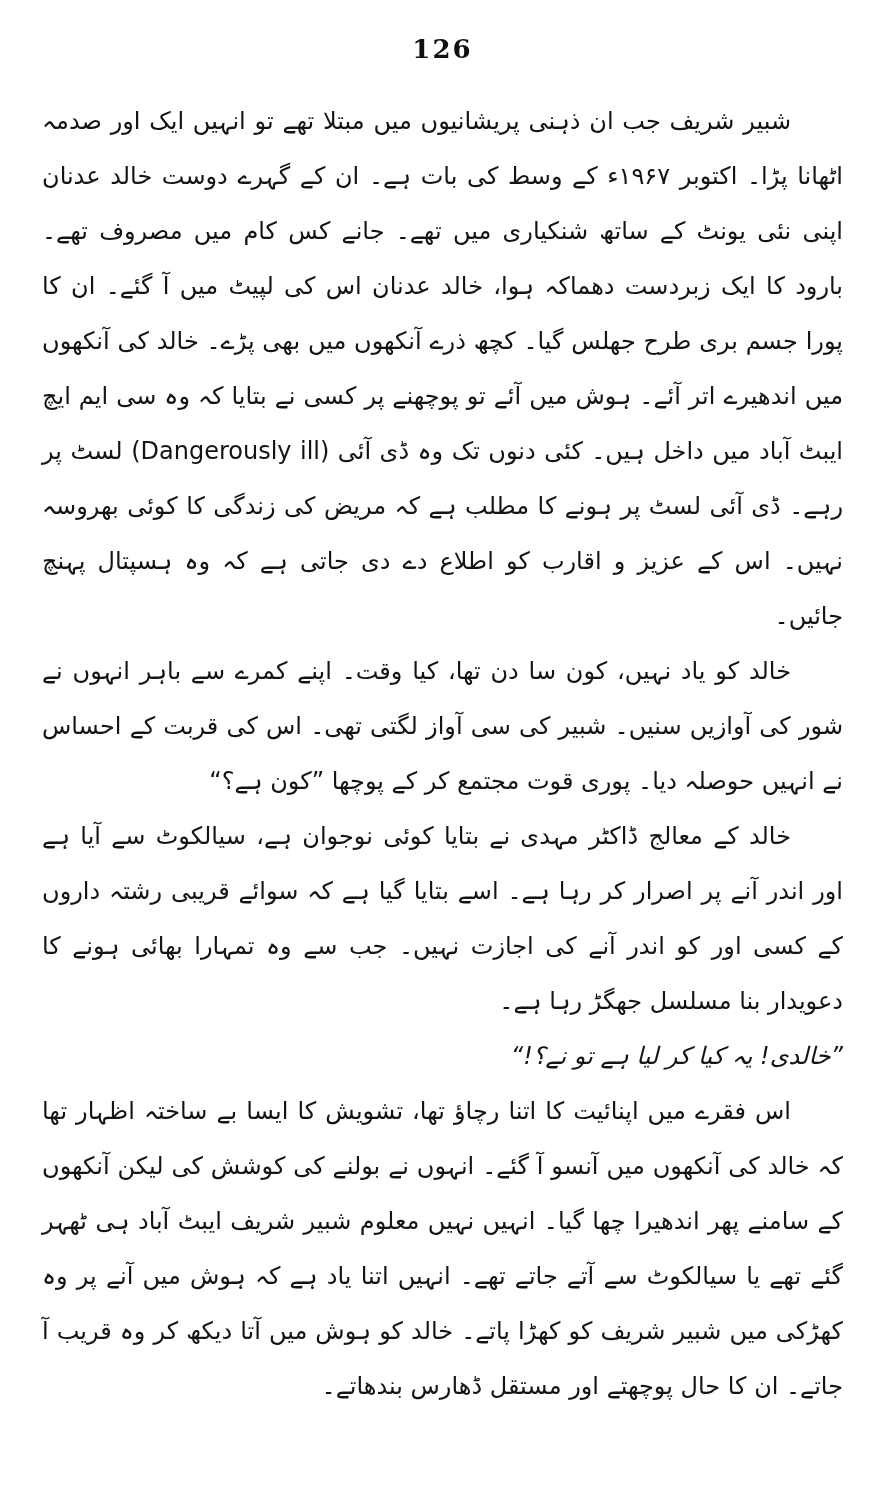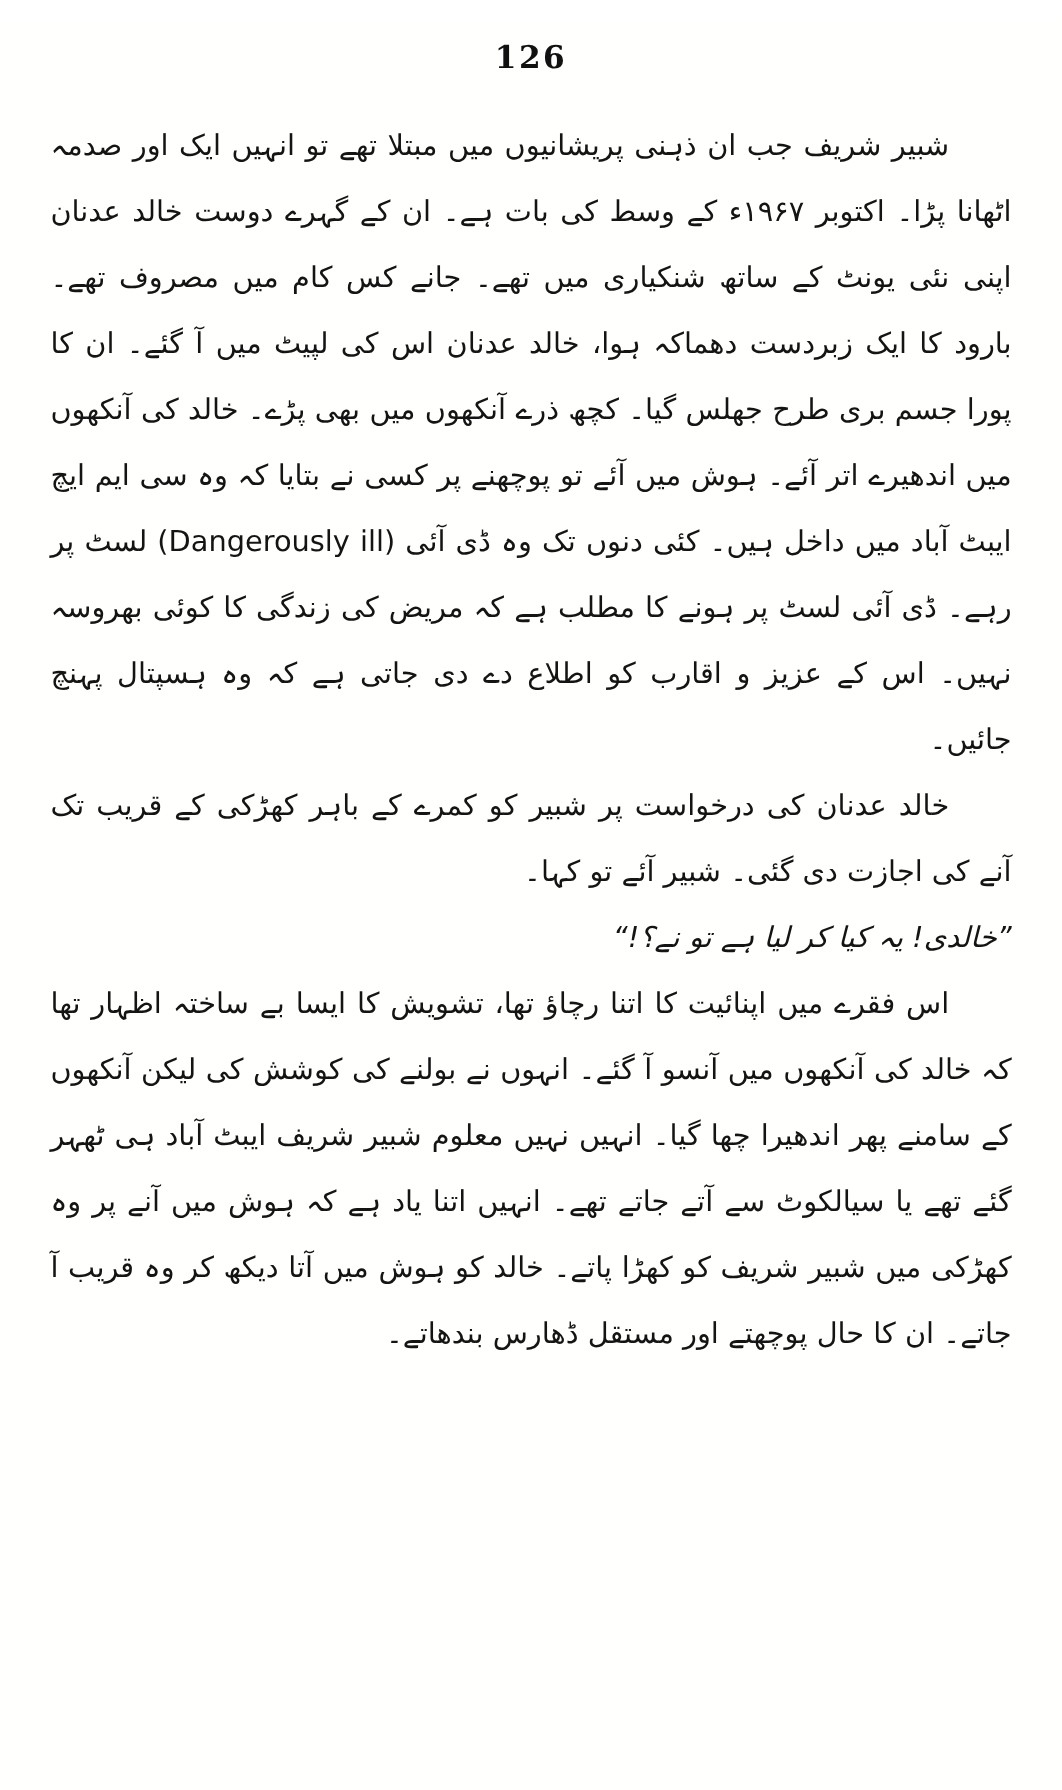--- a/index.html
+++ b/index.html
@@ -47,18 +47,19 @@
 </style>
 </head>
 <body>
 
 <div class="page">
 
   <div class="page-number">126</div>
 
   <div class="urdu-text">
     <p>شبیر شریف جب ان ذہنی پریشانیوں میں مبتلا تھے تو انہیں ایک اور صدمہ اٹھانا پڑا۔ اکتوبر ۱۹۶۷ء کے وسط کی بات ہے۔ ان کے گہرے دوست خالد عدنان اپنی نئی یونٹ کے ساتھ شنکیاری میں تھے۔ جانے کس کام میں مصروف تھے۔ بارود کا ایک زبردست دھماکہ ہوا، خالد عدنان اس کی لپیٹ میں آ گئے۔ ان کا پورا جسم بری طرح جھلس گیا۔ کچھ ذرے آنکھوں میں بھی پڑے۔ خالد کی آنکھوں میں اندھیرے اتر آئے۔ ہوش میں آئے تو پوچھنے پر کسی نے بتایا کہ وہ سی ایم ایچ ایبٹ آباد میں داخل ہیں۔ کئی دنوں تک وہ ڈی آئی (Dangerously ill) لسٹ پر رہے۔ ڈی آئی لسٹ پر ہونے کا مطلب ہے کہ مریض کی زندگی کا کوئی بھروسہ نہیں۔ اس کے عزیز و اقارب کو اطلاع دے دی جاتی ہے کہ وہ ہسپتال پہنچ جائیں۔</p>
-    <p>خالد عدنان کی درخواست پر شبیر کو کمرے کے باہر کھڑکی کے قریب تک آنے کی اجازت دی گئی۔ شبیر آئے تو کہا۔</p>
+    <p>خالد کو یاد نہیں، کون سا دن تھا، کیا وقت۔ اپنے کمرے سے باہر انہوں نے شور کی آوازیں سنیں۔ شبیر کی سی آواز لگتی تھی۔ اس کی قربت کے احساس نے انہیں حوصلہ دیا۔ پوری قوت مجتمع کر کے پوچھا ”کون ہے؟“</p>
+    <p>خالد کے معالج ڈاکٹر مہدی نے بتایا کوئی نوجوان ہے، سیالکوٹ سے آیا ہے اور اندر آنے پر اصرار کر رہا ہے۔ اسے بتایا گیا ہے کہ سوائے قریبی رشتہ داروں کے کسی اور کو اندر آنے کی اجازت نہیں۔ جب سے وہ تمہارا بھائی ہونے کا دعویدار بنا مسلسل جھگڑ رہا ہے۔</p>
     <p class="no-indent">”خالدی! یہ کیا کر لیا ہے تو نے؟!“</p>
     <p>اس فقرے میں اپنائیت کا اتنا رچاؤ تھا، تشویش کا ایسا بے ساختہ اظہار تھا کہ خالد کی آنکھوں میں آنسو آ گئے۔ انہوں نے بولنے کی کوشش کی لیکن آنکھوں کے سامنے پھر اندھیرا چھا گیا۔ انہیں نہیں معلوم شبیر شریف ایبٹ آباد ہی ٹھہر گئے تھے یا سیالکوٹ سے آتے جاتے تھے۔ انہیں اتنا یاد ہے کہ ہوش میں آنے پر وہ کھڑکی میں شبیر شریف کو کھڑا پاتے۔ خالد کو ہوش میں آتا دیکھ کر وہ قریب آ جاتے۔ ان کا حال پوچھتے اور مستقل ڈھارس بندھاتے۔</p>
   </div>
 
 </div>
 
 </body></html>

